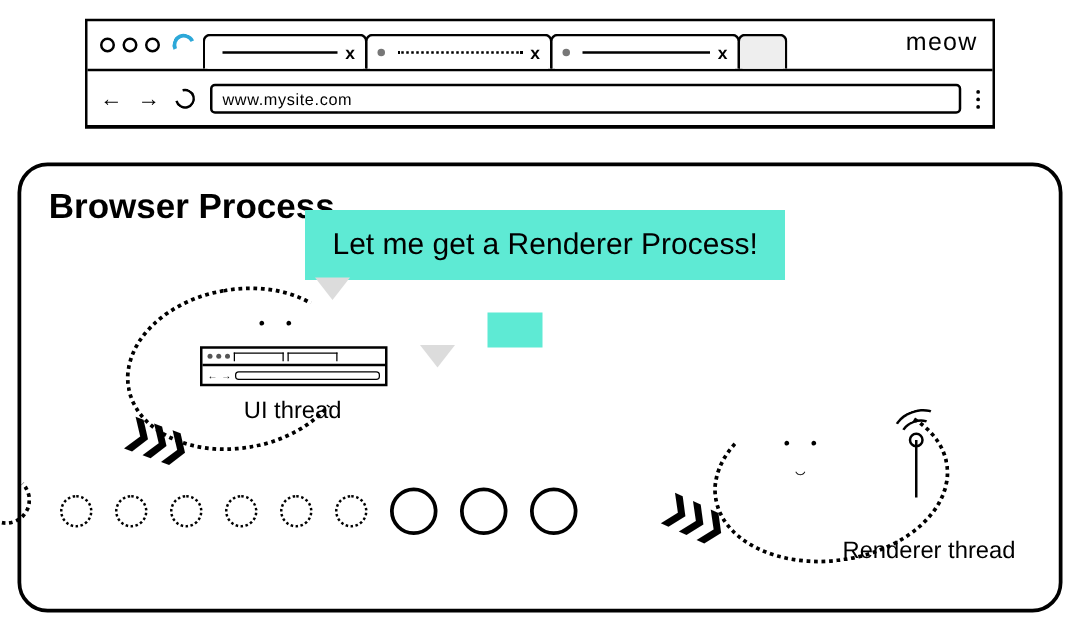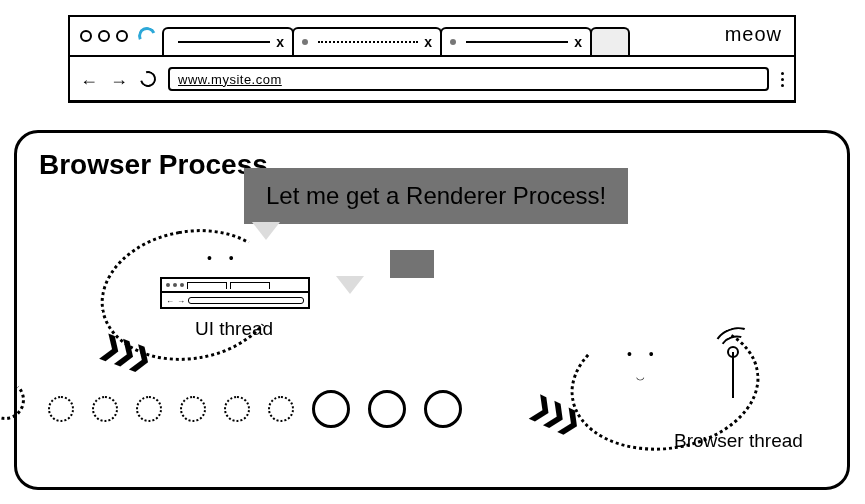--- a/index.html
+++ b/index.html
@@ -112,21 +112,20 @@
   .addr {
     flex:1;
     height: 24px;
     border:2px solid #000;
     border-radius: 4px;
     display:flex;
     align-items:center;
     padding-left:8px;
     font-size: 13px;
     letter-spacing: .5px;
-    text-decoration: underline;
   }
   .more-dots { display:flex; flex-direction:column; gap:3px;}
   .more-dots span { width:3px; height:3px; background:#000; border-radius:50%;}
 
   
   .proc {
     position:absolute;
     left: 14px;
     top: 130px;
     width: 836px;
@@ -135,21 +134,21 @@
     border-radius: 24px;
     background:#fff;
     padding: 16px 22px;
   }
   .proc-title {
     font-size: 28px;
     font-weight: 600;
   }
   .bubble {
     position:absolute;
-    background:#737373;
+    background:#5eead4;
     font-size: 24px;
     padding: 14px 22px;
     white-space: nowrap;
   }
   .bubble.ui { left: 244px; top: 168px; }
   .bubble.net { left: 390px; top: 250px; }
   .bubble .tail {
     position:absolute;
     width:0;height:0;
     border-left:14px solid transparent;
@@ -335,21 +334,21 @@
 
 <div class="loop net-loop"></div>
 <div class="face net">•&nbsp;&nbsp;•<div style="text-align:center;">‿</div></div>
 <div class="antenna">
   <div class="wave w2"></div>
   <div class="wave w1"></div>
   <div class="ball"></div>
   <div class="stick"></div>
 </div>
 <div class="arrows net">❯❯❯</div>
-<div class="label-net">Browser thread</div>
+<div class="label-net">Renderer thread</div>
 
 <div class="edge-loop"></div>
 
 <div class="circles">
   <div class="circ dotted"></div>
   <div class="circ dotted"></div>
   <div class="circ dotted"></div>
   <div class="circ dotted"></div>
   <div class="circ dotted"></div>
   <div class="circ dotted"></div>

